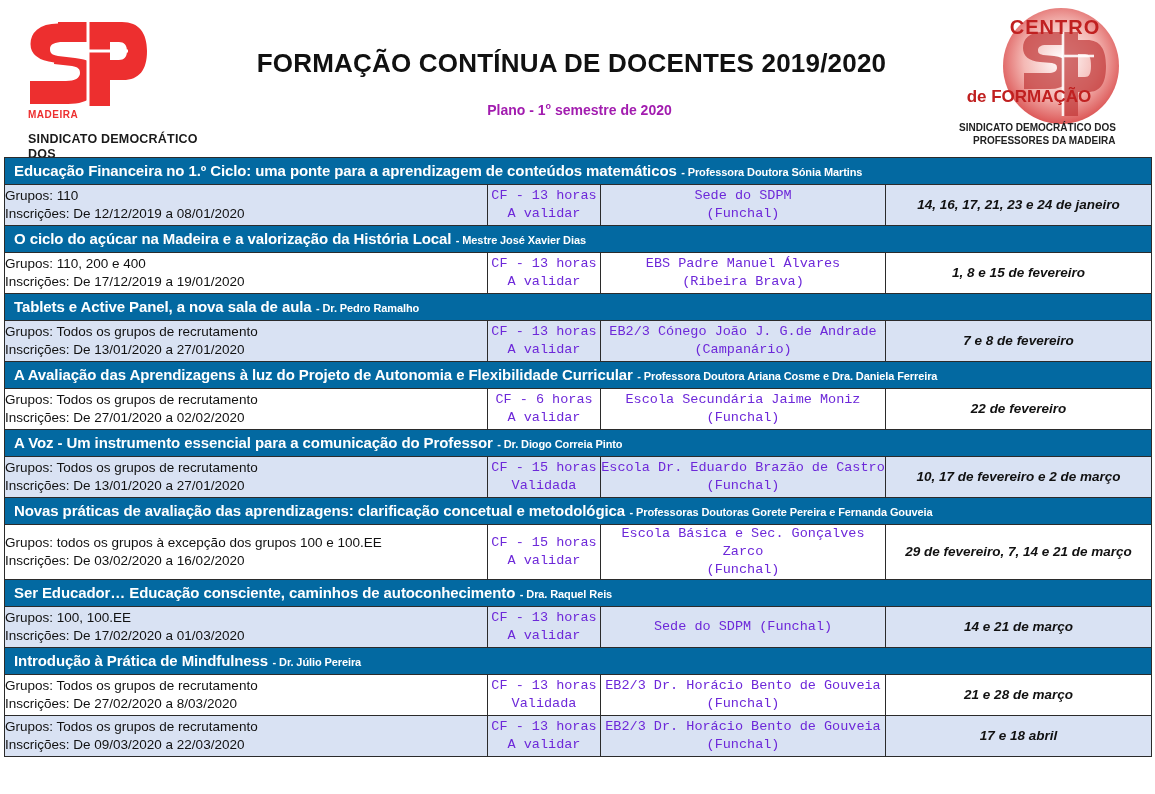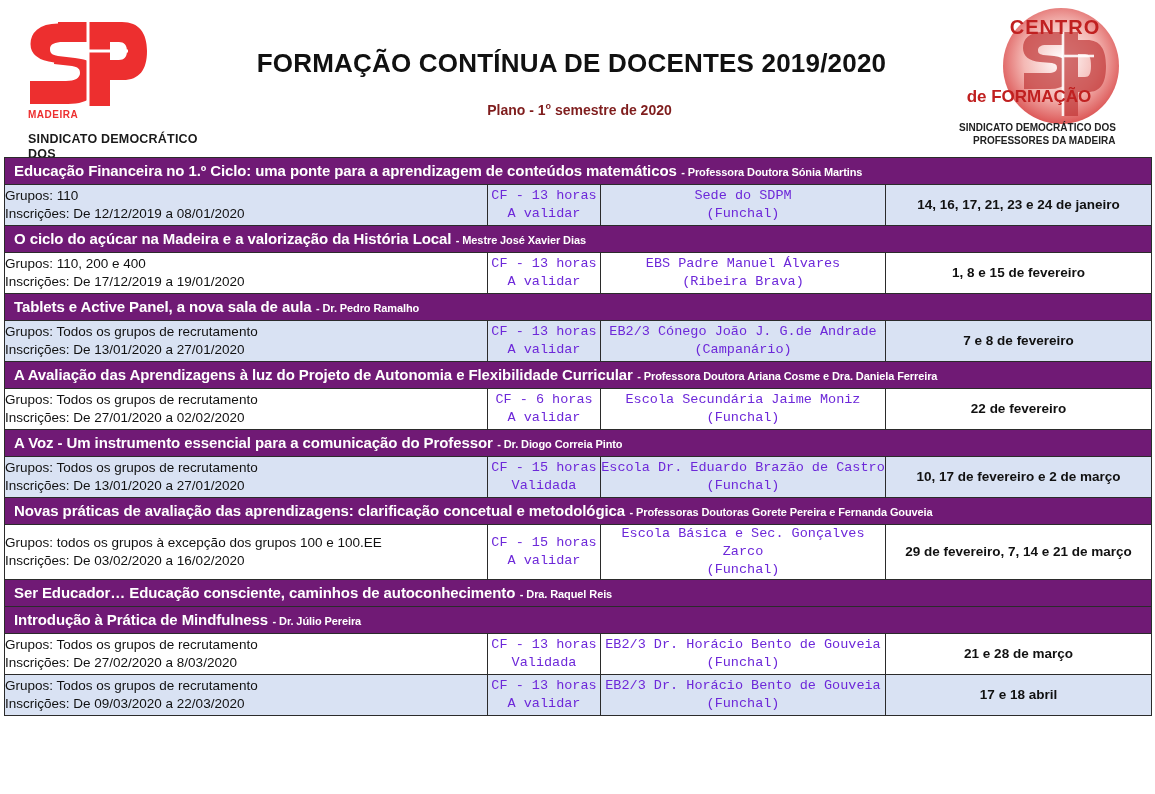--- a/index.html
+++ b/index.html
@@ -32,21 +32,21 @@
 
   .title-wrap{position:absolute;left:0;right:12px;top:48px;text-align:center;}
   .main-title{
     font-family:"Liberation Sans",sans-serif;
     font-weight:bold;font-size:26px;color:#111;letter-spacing:.2px;
     white-space:nowrap;
   }
   .sub-title{
     margin-top:22px;
     font-family:"Liberation Sans",sans-serif;
-    font-weight:bold;font-size:14px;color:#7f1d1d;padding-left:16px;
+    font-weight:bold;font-size:14px;color:#a21caf;padding-left:16px;
   }
   .sub-title sup{font-size:9px;vertical-align:super;}
 
   .logo-right{position:absolute;right:4px;top:4px;width:200px;height:150px;}
   .logo-right svg{display:block;}
 
   
   .tbl{
     position:absolute;left:4px;top:157px;
     width:1147px;
@@ -57,21 +57,21 @@
     border:1px solid #2b2b2b;
     padding:0;
     vertical-align:middle;
   }
   .c1{width:483px;}
   .c2{width:113px;}
   .c3{width:285px;}
   .c4{width:266px;}
 
   tr.course-head td{
-    background:#701a75;
+    background:#0369a1;
     height:26px;
     border-left:1px solid #2b2b2b;
     border-right:1px solid #2b2b2b;
     border-top:1px solid #2b2b2b;
     border-bottom:1px solid #2b2b2b;
     padding:0 0 0 9px;
     white-space:nowrap;
     overflow:hidden;
   }
   .ct{
@@ -100,20 +100,21 @@
     padding:3px 2px;
     font-family:Liberation Mono, monospace;
     font-size:13.5px;color:#6d28d9;line-height:18px;
     text-align:center;
   }
   .cell-date{
     padding:3px 4px;
     font-family:"Liberation Sans",sans-serif;
     font-weight:bold;font-size:13.5px;color:#111;line-height:18px;
     text-align:center;
+    font-style:italic;
   }
   .l2{display:block;}
 </style>
 </head>
 <body>
 
 <div class="page">
 
   <div class="hdr">
 
@@ -289,20 +290,34 @@
         <td class="cell-ctr">
             <span class="l2">Escola Básica e Sec. Gonçalves Zarco</span>
             <span class="l2">(Funchal)</span>
           </td>
         <td class="cell-date">29 de fevereiro, 7, 14 e 21 de março</td>
       </tr>
 
       <tr class="course-head">
         <td colspan="4"><span class="ct">Ser Educador… Educação consciente, caminhos de autoconhecimento</span> <span class="cp">- Dra. Raquel Reis</span></td>
       </tr>
+      <tr class="info-row tint">
+        <td class="cell-left">
+            <span class="l2">Grupos: 100, 100.EE</span>
+            <span class="l2">Inscrições: De 17/02/2020 a 01/03/2020</span>
+          </td>
+        <td class="cell-ctr">
+            <span class="l2">CF - 13 horas</span>
+            <span class="l2">A validar</span>
+          </td>
+        <td class="cell-ctr">
+            <span class="l2">Sede do SDPM (Funchal)</span>
+          </td>
+        <td class="cell-date">14 e 21 de março</td>
+      </tr>
 
       <tr class="course-head">
         <td colspan="4"><span class="ct">Introdução à Prática de Mindfulness</span> <span class="cp">- Dr. Júlio Pereira</span></td>
       </tr>
       <tr class="info-row plain">
         <td class="cell-left">
             <span class="l2">Grupos: Todos os grupos de recrutamento</span>
             <span class="l2">Inscrições: De 27/02/2020 a 8/03/2020</span>
           </td>
         <td class="cell-ctr">

